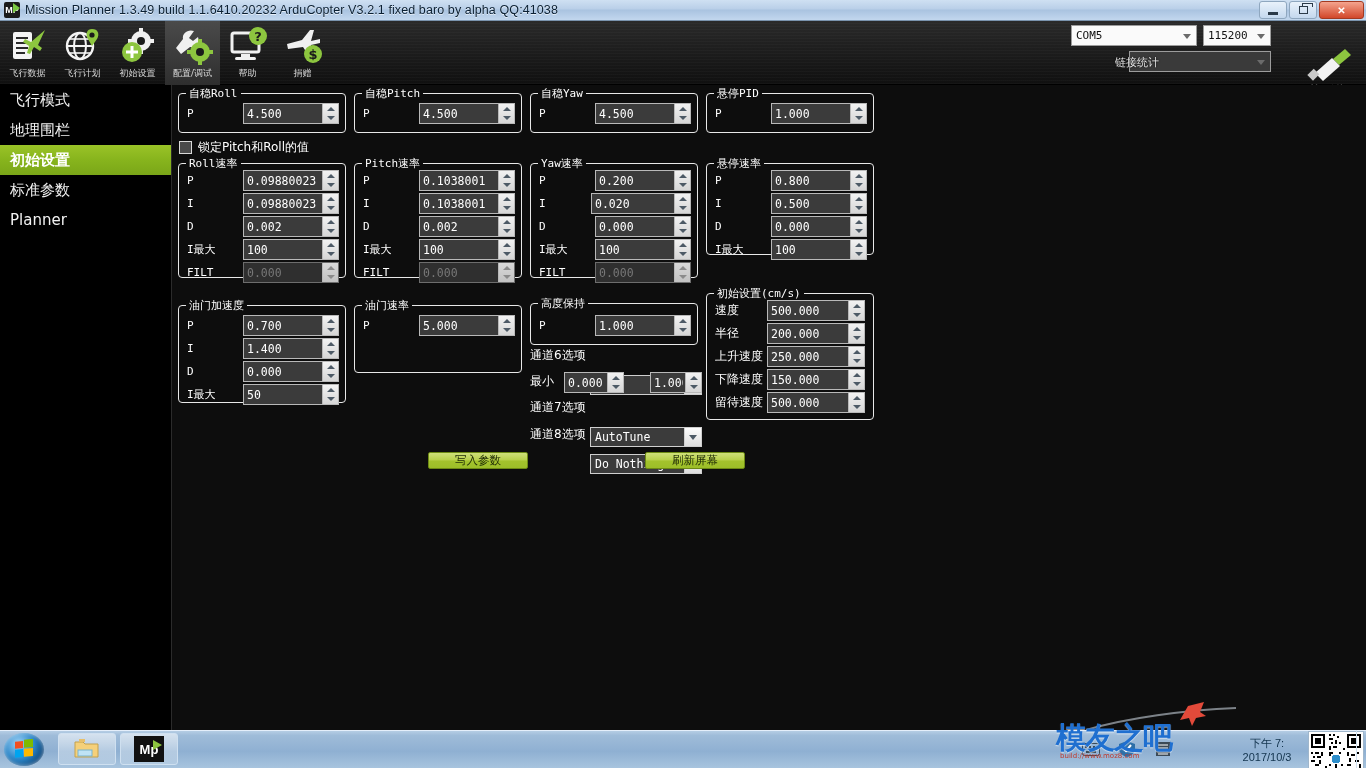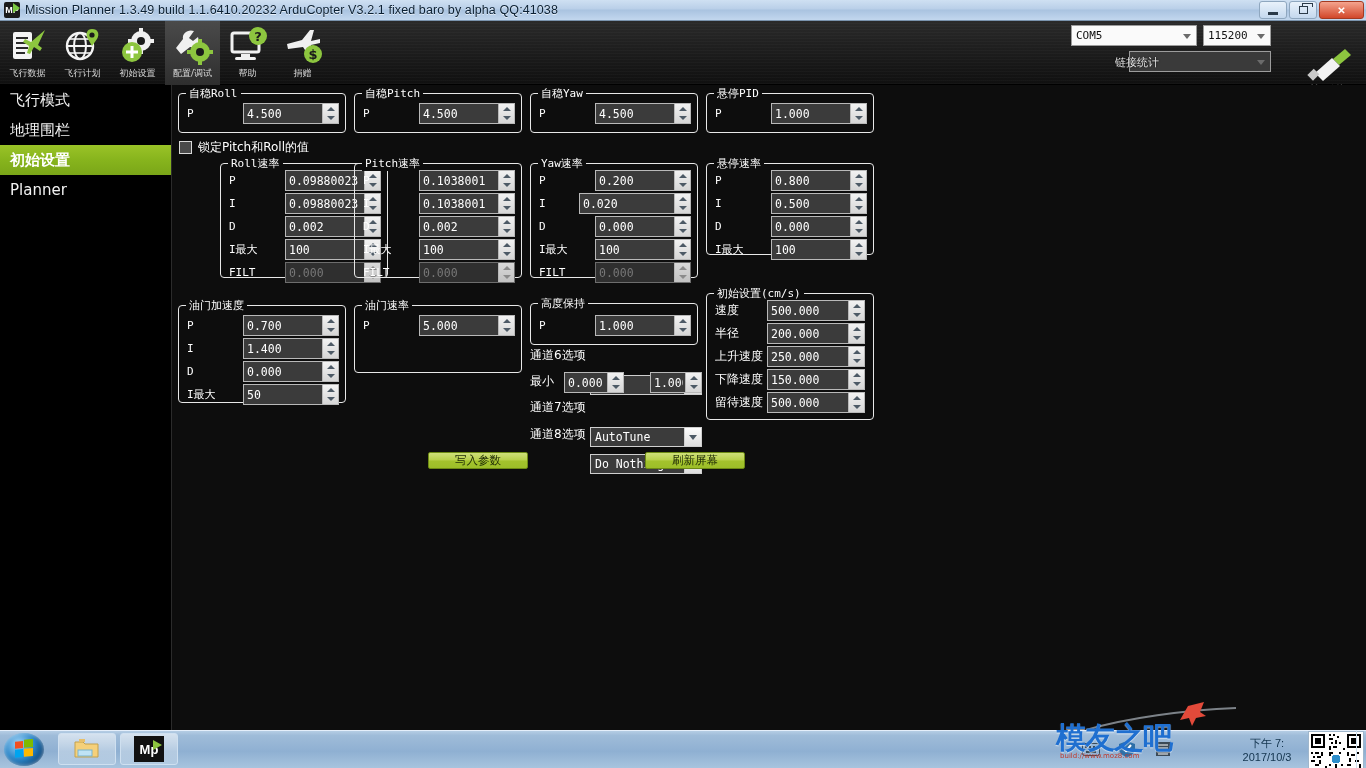--- a/index.html
+++ b/index.html
@@ -292,20 +292,23 @@
   <div class="sitem">
       <span>飞行模式</span>
     </div>
   <div class="sitem">
       <span>地理围栏</span>
     </div>
   <div class="sitem sel">
       <span>初始设置</span>
     </div>
   <div class="sitem">
+      <span>标准参数</span>
+    </div>
+  <div class="sitem">
       <span>Planner</span>
     </div>
   <div class="divider"></div>
 </div>
 
 <div id="main">
 
   <div class="gbox" style="left:6px; top:8px; width:168px; height:40px;">
     <div class="gtitle">自稳Roll</div>
     <div class="row" style="left:8px; top:9px; width:152px;">
@@ -360,21 +363,21 @@
           </span>
       </span>
     </div>
   </div>
 
   <div class="chk" style="left:7px; top:54px;">
     <span class="bx"></span>
     <span class="ct">锁定Pitch和Roll的值</span>
   </div>
 
-  <div class="gbox" style="left:6px; top:78px; width:168px; height:115px;margin-left:42px;">
+  <div class="gbox" style="left:6px; top:78px; width:168px; height:115px;">
     <div class="gtitle">Roll速率</div>
     <div class="row" style="left:8px; top:6px; width:152px;">
         <span class="rlab" style="width:56px">P</span>
         <span class="spin" style="width:96px">
           <input type="text" value="0.09880023" style="">
           <span class="spinbtns">
             <span class="sb up"></span>
             <span class="sb dn"></span>
           </span>
         </span>
@@ -482,21 +485,21 @@
         <span class="spin" style="width:96px">
           <input type="text" value="0.200" style="">
           <span class="spinbtns">
             <span class="sb up"></span>
             <span class="sb dn"></span>
           </span>
         </span>
       </div>
     <div class="row" style="left:8px; top:29px; width:152px;">
         <span class="rlab" style="width:56px">I</span>
-        <span class="spin" style="width:112px">
+        <span class="spin" style="width:100px">
           <input type="text" value="0.020" style="">
           <span class="spinbtns">
             <span class="sb up"></span>
             <span class="sb dn"></span>
           </span>
         </span>
       </div>
     <div class="row" style="left:8px; top:52px; width:152px;">
         <span class="rlab" style="width:56px">D</span>
         <span class="spin" style="width:96px">

